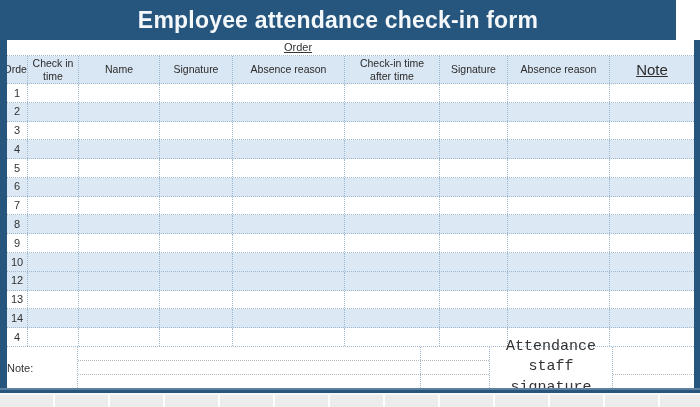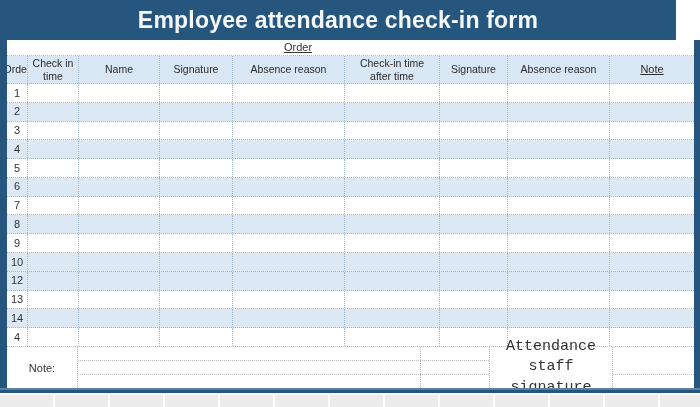--- a/index.html
+++ b/index.html
@@ -39,30 +39,30 @@
   .cols .cell:nth-child(3){width:81px;}
   .cols .cell:nth-child(4){width:73px;}
   .cols .cell:nth-child(5){width:112px;}
   .cols .cell:nth-child(6){width:95px;}
   .cols .cell:nth-child(7){width:68px;}
   .cols .cell:nth-child(8){width:102px;}
   .cols .cell:nth-child(9){flex:1;border-right:none;}
   .hrow{height:28px;background:var(--header_bg,#D9E6F3);
     border-bottom:1px dotted var(--grid,#9FB9D1);font-size:10.5px;color:#2b2b2b;}
   .hrow .cell{padding:0 3px;}
-  .hrow .cell:nth-child(9){font-size:11px;text-decoration:underline;}
+  .hrow .cell:nth-child(9){font-size:15px;text-decoration:underline;}
   #table-body{flex:1;display:flex;flex-direction:column;}
   .trow{flex:1;border-bottom:1px dotted var(--grid,#9FB9D1);background:#fff;}
   .trow.alt{background:var(--row_alt,#DCE8F4);}
   .trow .cell:first-child{font-size:11px;color:#333;}
   
   .note-section{position:absolute;left:7px;top:347px;width:687px;height:41px;
     display:flex;background:#fff;}
   .note-label-cell{width:71px;box-sizing:border-box;border-right:1px dotted var(--grid,#9FB9D1);
-    display:flex;align-items:center;justify-content:center;font-size:11px;color:#333;}
+    display:flex;align-items:center;justify-content:flex-start;font-size:11px;color:#333;}
   .note-lines{width:412px;box-sizing:border-box;position:relative;
     display:flex;flex-direction:column;border-right:1px dotted var(--grid,#9FB9D1);}
   .note-lines .sub{flex:1;border-bottom:1px dotted #b3b9bf;}
   .note-lines .sub.last{border-bottom:none;}
   .note-lines .vdiv{position:absolute;left:342px;top:0;bottom:0;width:0;
     border-left:1px dotted var(--grid,#9FB9D1);}
   .sig-cell{width:123px;box-sizing:border-box;border-right:1px dotted var(--grid,#9FB9D1);
     display:flex;align-items:center;justify-content:center;text-align:center;
     font-size:15px;color:#333;padding:0 13px;line-height:1.35;font-family:Liberation Mono, monospace;}
   .tail-cell{flex:1;display:flex;flex-direction:column;}

